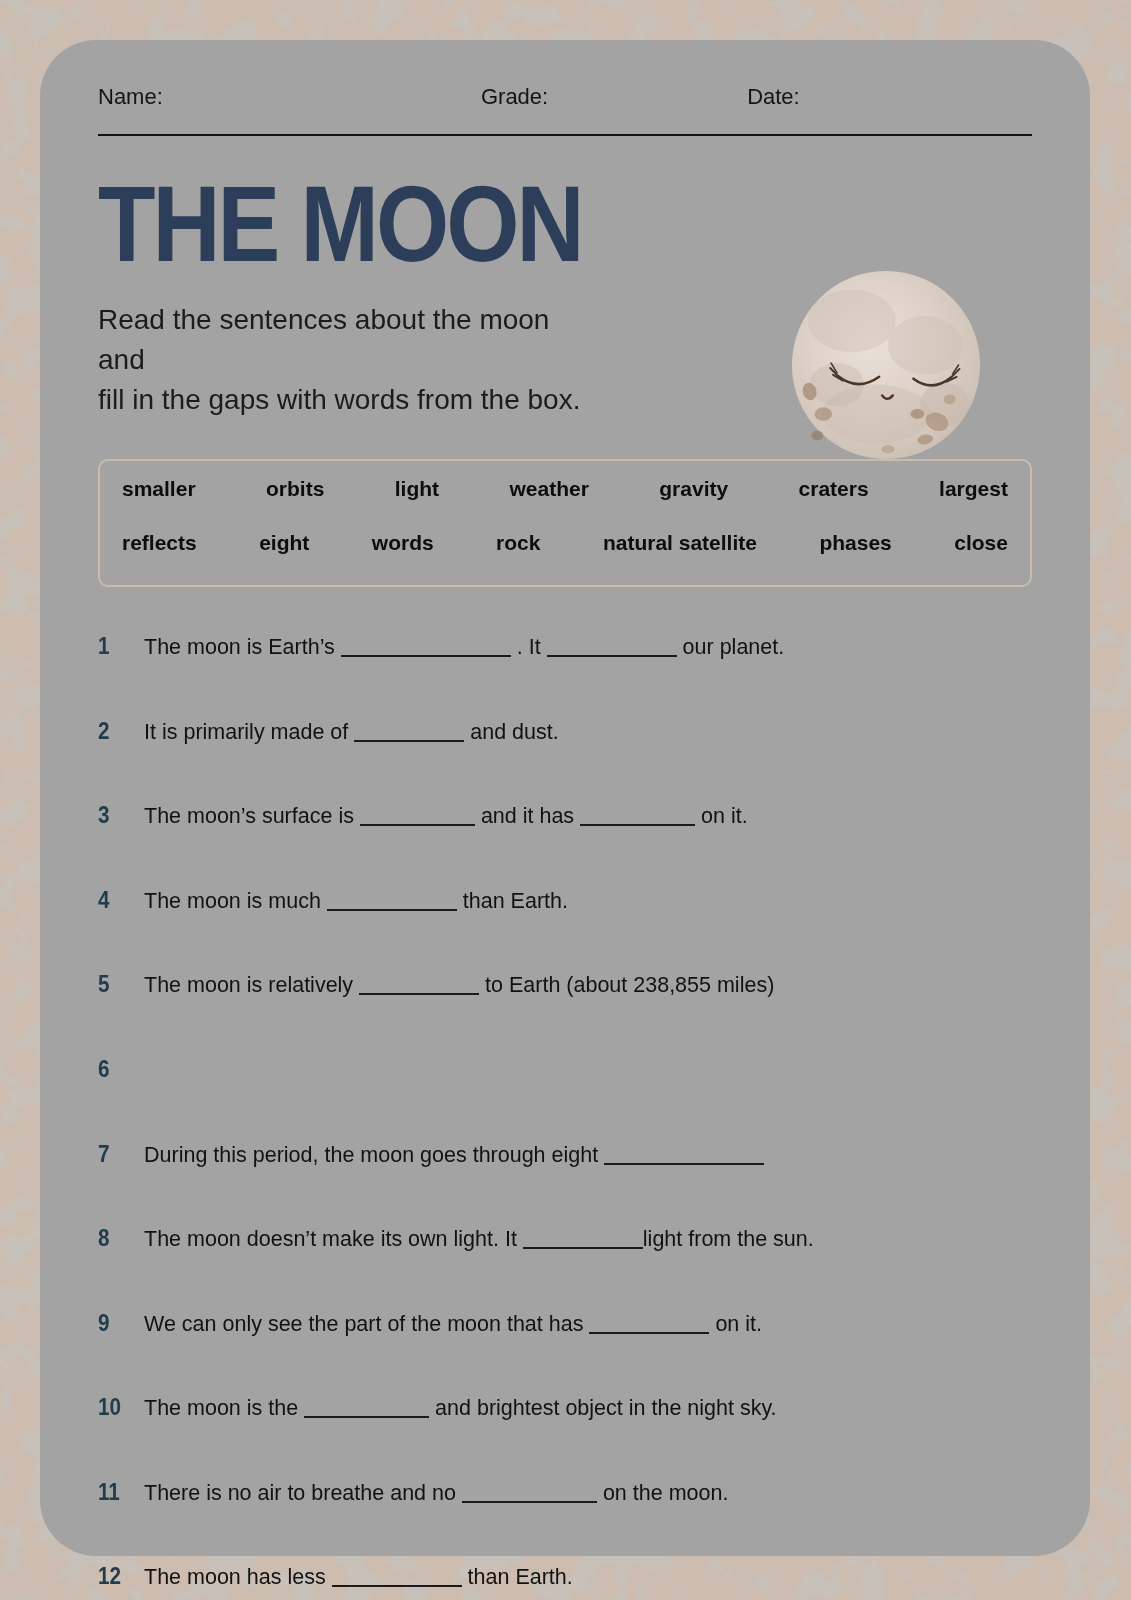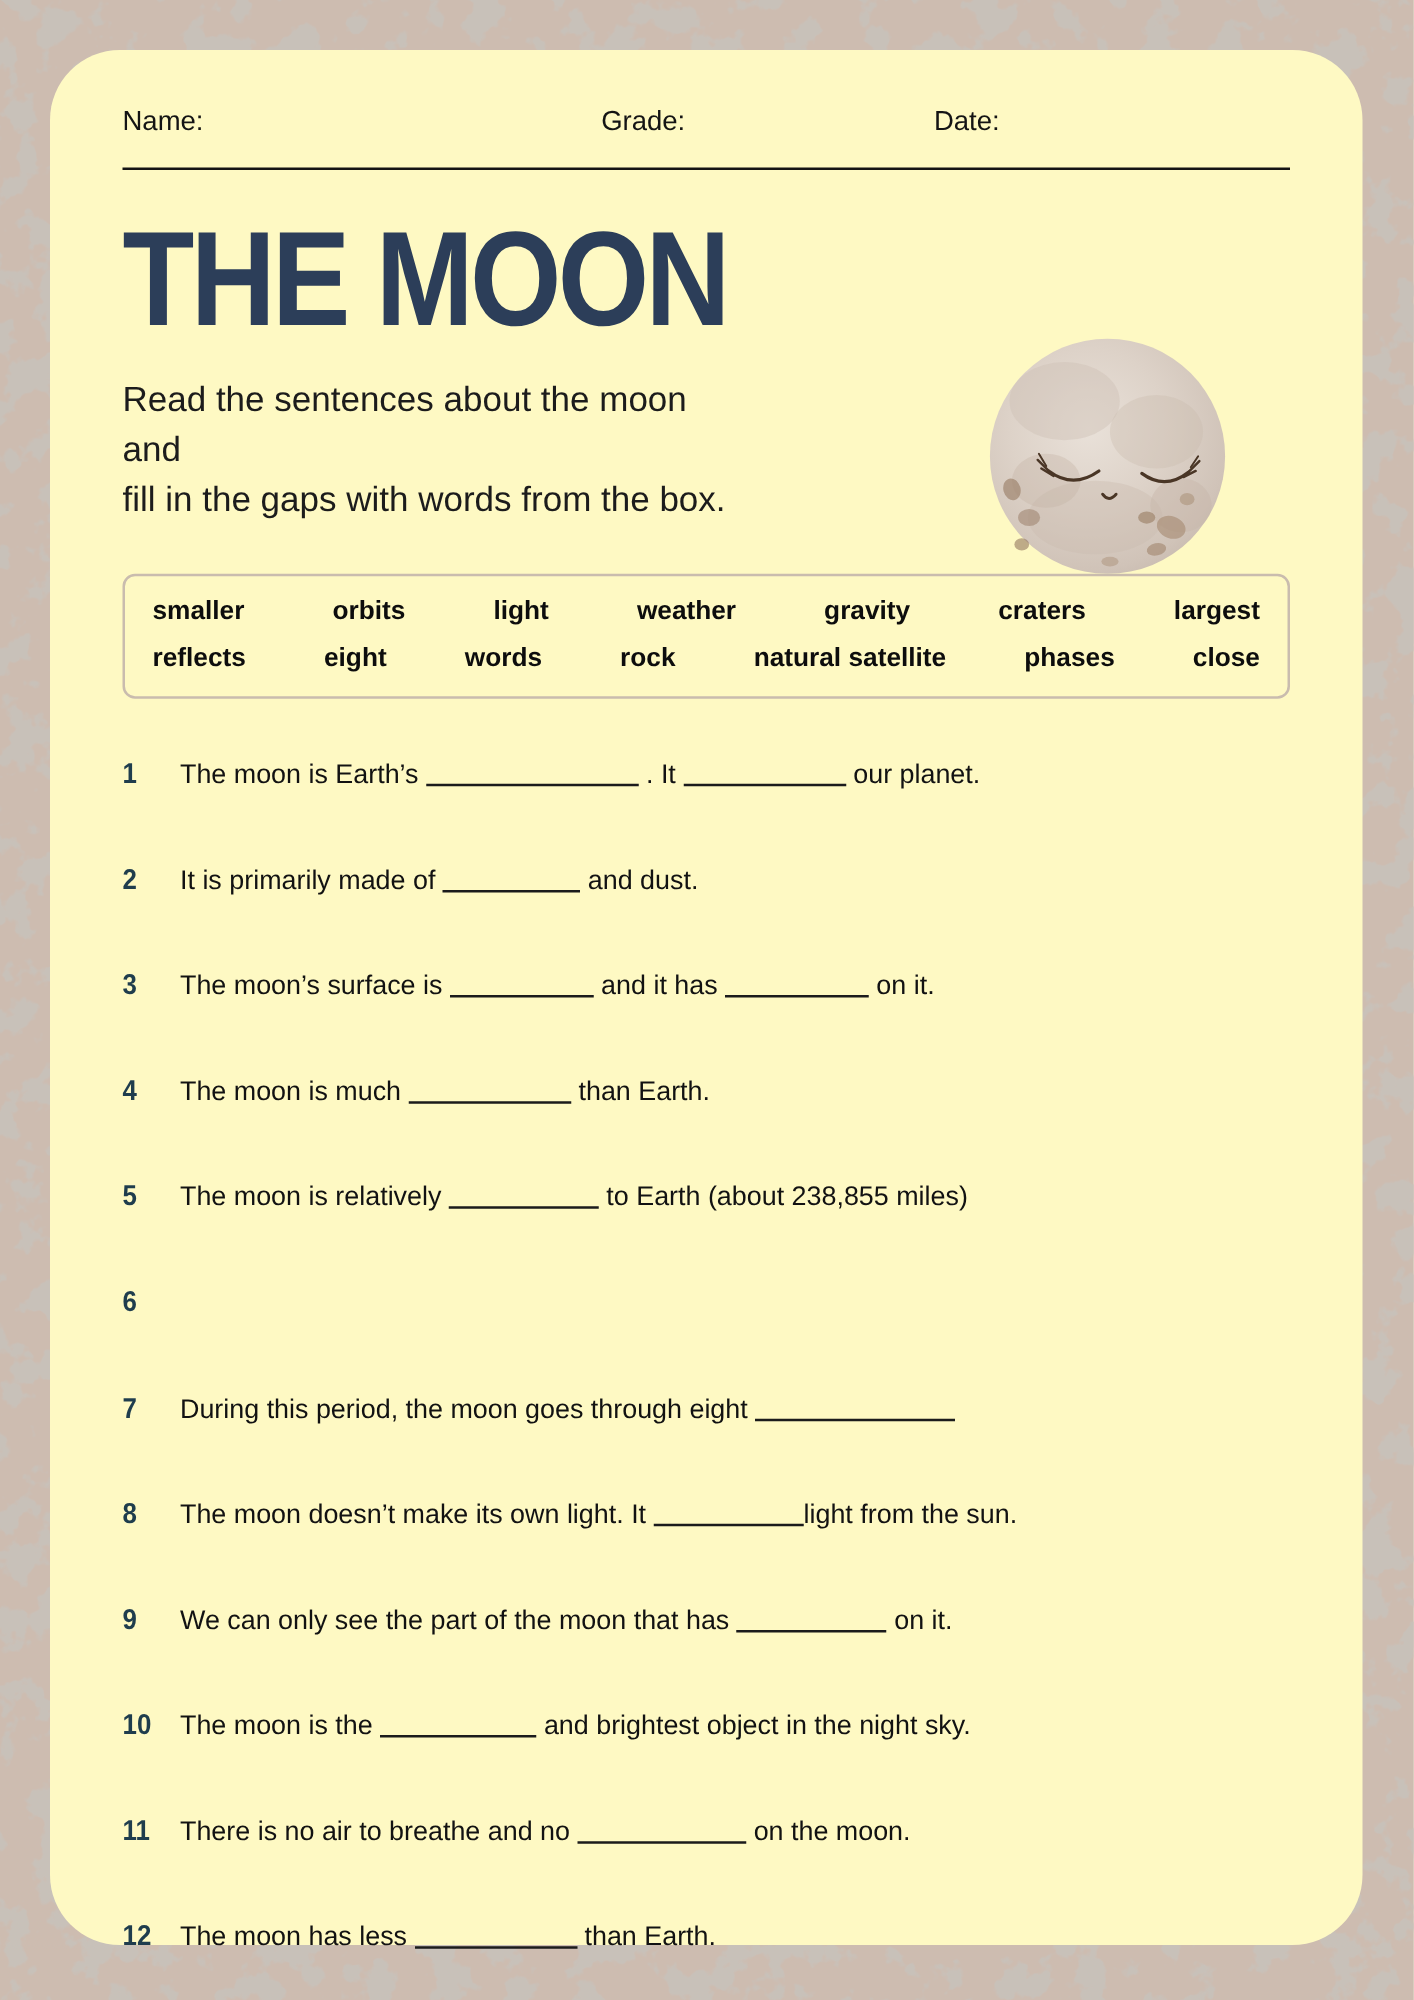--- a/index.html
+++ b/index.html
@@ -8,21 +8,21 @@
     position: relative;
     width: 1131px; height: 1600px;
     background: #cdbcb0;
     overflow: hidden;
   }
   .bg-texture { position: absolute; inset: 0; }
   .card {
     position: absolute;
     left: 40px; top: 40px;
     width: 1050px; height: 1516px;
-    background: #fef9c3;
+    background: #a3a3a3;
     border-radius: 56px;
     padding: 44px 58px 40px 58px;
   }
   
   .header-row {
     display: grid;
     grid-template-columns: 41% 28.5% 30.5%;
     font-size: 22px;
     color: #141414;
     padding-bottom: 24px;
@@ -51,31 +51,31 @@
   .moon-illustration {
     position: absolute;
     right: 48px; top: 95px;
     width: 196px; height: 200px;
   }
   
   .word-bank {
     margin-top: 40px;
     border: 2px solid #c9bcae;
     border-radius: 10px;
-    padding: 16px 22px 18px 22px;
+    padding: 16px 22px 30px 22px;
   }
   .word-row {
     display: flex;
     justify-content: space-between;
     align-items: baseline;
     font-weight: bold;
     font-size: 21px;
     color: #0d0d0d;
   }
-  .word-row + .word-row { margin-top: 14px; }
+  .word-row + .word-row { margin-top: 30px; }
   
   .questions { margin-top: 44px; }
   .question {
     display: flex;
     align-items: baseline;
     margin-bottom: 53.5px;
     font-size: 21.5px;
     color: #121212;
     line-height: 1.35;
   }

